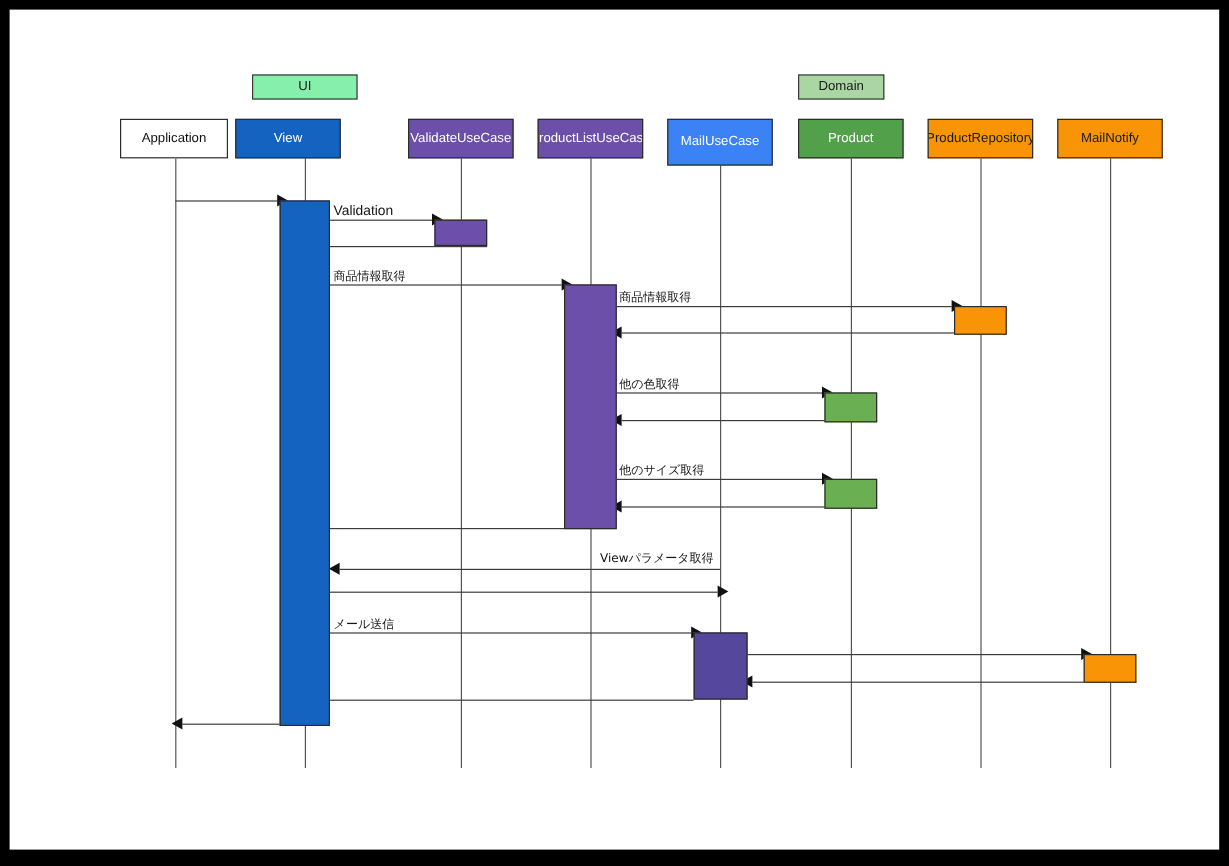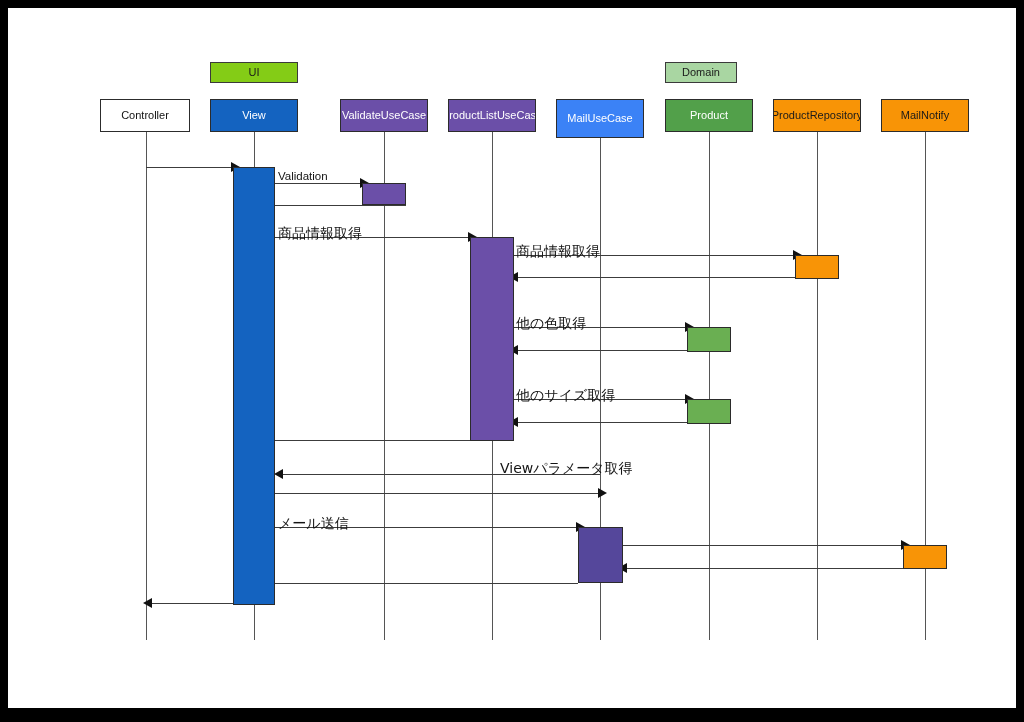--- a/index.html
+++ b/index.html
@@ -81,21 +81,21 @@
   .arrow-l { border-right: 9px solid #111111; }
   .msg-label {
     position: absolute;
     font-size: 11.5px;
     color: #141414;
     white-space: nowrap;
     line-height: 1;
   }
   .msg-label.ja {
     font-family: "DejaVu Sans", "Liberation Sans", sans-serif;
-    font-size: 14px;
+    font-size: 10px;
   }
 </style>
 </head>
 <body>
 
 <div id="page">
   <div id="canvas">
     <div class="layer" id="layer-lifelines">
         <div class="lifeline" style="left: 138px; top: 124px; height: 508px;"></div>
         <div class="lifeline" style="left: 246px; top: 124px; height: 508px;"></div>
@@ -145,30 +145,30 @@
         <div class="activation" style="left: 225px; top: 159px; width: 42px; height: 438px; background: rgb(20, 99, 192);"></div>
         <div class="activation" style="left: 354px; top: 175px; width: 44px; height: 22px; background: rgb(107, 79, 168);"></div>
         <div class="activation" style="left: 462px; top: 229px; width: 44px; height: 204px; background: rgb(107, 79, 168);"></div>
         <div class="activation" style="left: 787px; top: 247px; width: 44px; height: 24px; background: rgb(248, 148, 6);"></div>
         <div class="activation" style="left: 679px; top: 319px; width: 44px; height: 25px; background: rgb(106, 175, 82);"></div>
         <div class="activation" style="left: 679px; top: 391px; width: 44px; height: 25px; background: rgb(106, 175, 82);"></div>
         <div class="activation" style="left: 570px; top: 519px; width: 45px; height: 56px; background: rgb(85, 71, 155);"></div>
         <div class="activation" style="left: 895px; top: 537px; width: 44px; height: 24px; background: rgb(248, 148, 6);"></div>
       </div>
     <div class="layer" id="layer-boxes">
-        <div class="group-bar" style="left: 202px; top: 54px; width: 88px; height: 21px; background: #84cc16; border-color: rgb(58, 58, 58);">
+        <div class="group-bar" style="left: 202px; top: 54px; width: 88px; height: 21px; background: #86efac; border-color: rgb(58, 58, 58);">
           <span>UI</span>
         </div>
         <div class="group-bar" style="left: 657px; top: 54px; width: 72px; height: 21px; background: rgb(169, 214, 162); border-color: rgb(58, 58, 58);">
           <span>Domain</span>
         </div>
         <div class="part-box" style="left: 92px; top: 91px; width: 90px; height: 33px; background: rgb(255, 255, 255); color: rgb(17, 17, 17);">
-          <span>Controller</span>
+          <span>Application</span>
         </div>
-        <div class="part-box" style="left: 202px; top: 91px; width: 88px; height: 33px; background: rgb(20, 99, 192); color: rgb(255, 255, 255);">
+        <div class="part-box" style="left: 188px; top: 91px; width: 88px; height: 33px; background: rgb(20, 99, 192); color: rgb(255, 255, 255);">
           <span>View</span>
         </div>
         <div class="part-box" style="left: 332px; top: 91px; width: 88px; height: 33px; background: rgb(107, 79, 168); color: rgb(255, 255, 255);">
           <span>ValidateUseCase</span>
         </div>
         <div class="part-box" style="left: 440px; top: 91px; width: 88px; height: 33px; background: rgb(107, 79, 168); color: rgb(255, 255, 255);">
           <span>ProductListUseCase</span>
         </div>
         <div class="part-box" style="left: 548px; top: 91px; width: 88px; height: 39px; background: #3b82f6; color: rgb(255, 255, 255);">
           <span>MailUseCase</span>

